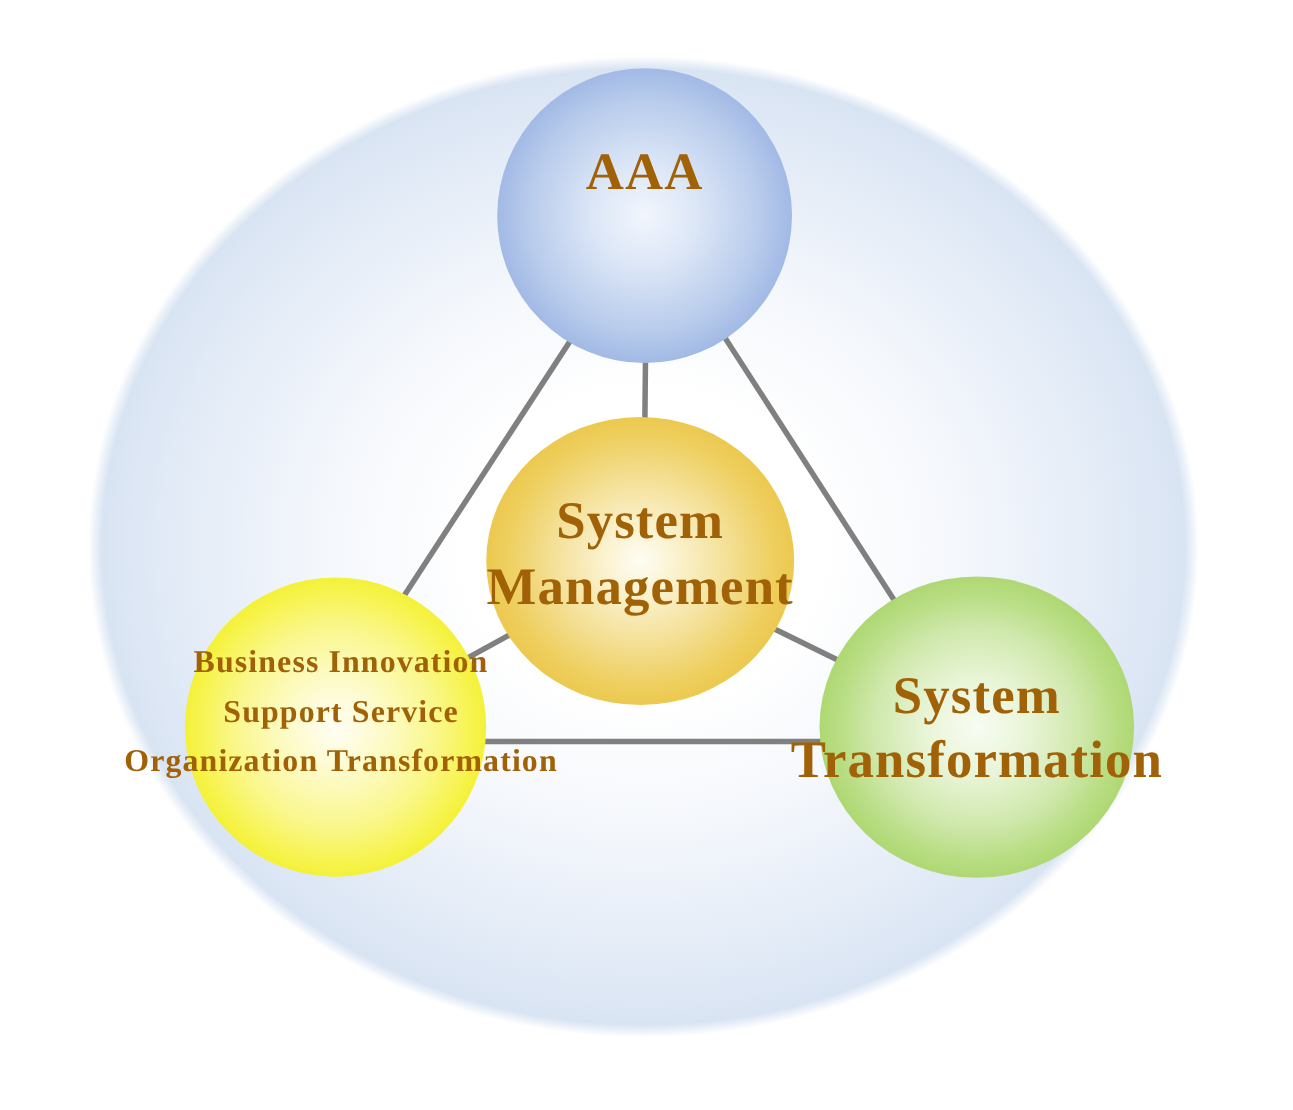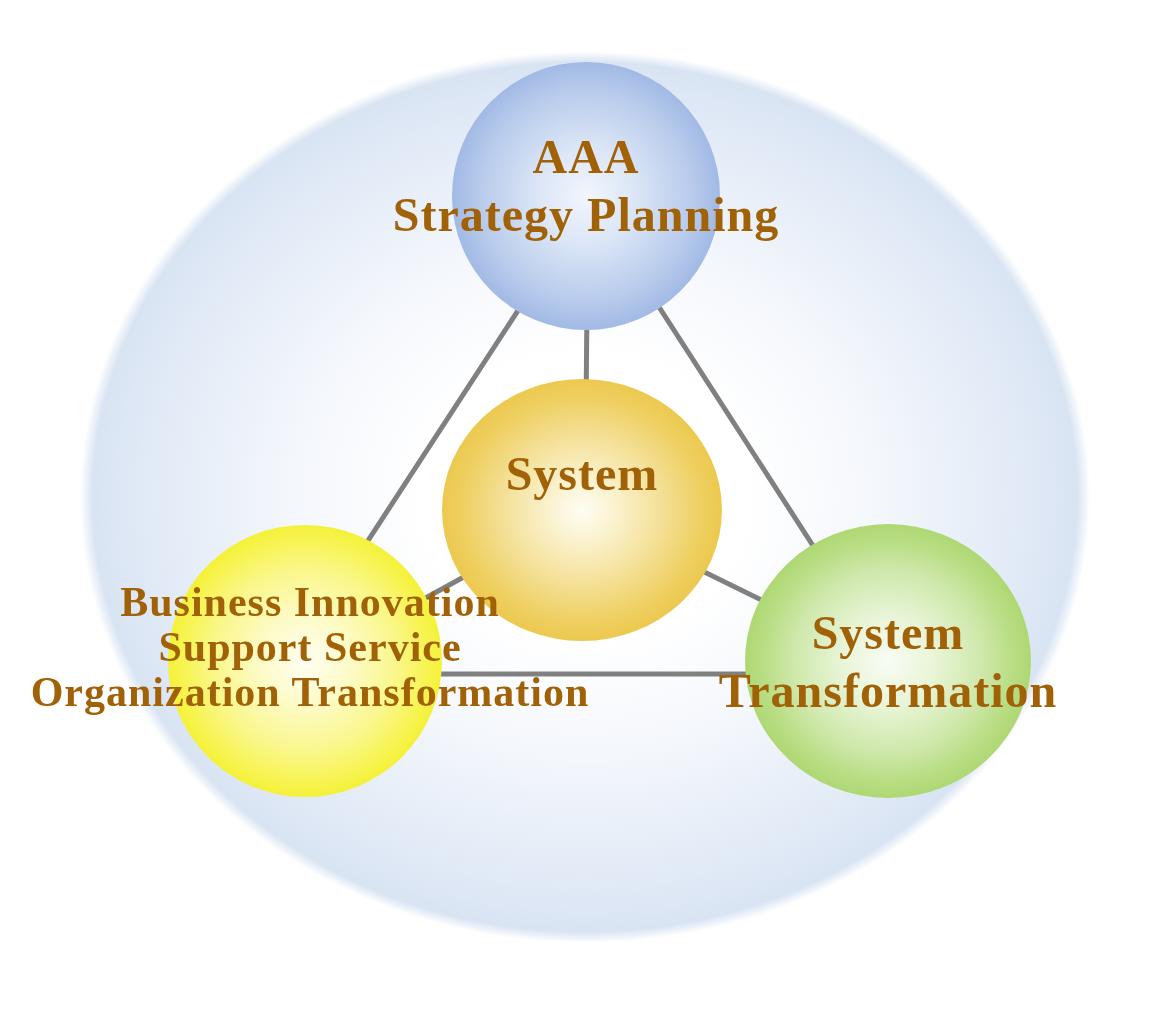--- a/index.html
+++ b/index.html
@@ -66,21 +66,21 @@
   .label-large {
     font-size: 48px;
     line-height: 58px;
     letter-spacing: 1px;
   }
   .label-blue   { left: 286px; top: 128px; width: 600px; }
   .label-gold   { left: 282px; top: 444px; width: 600px; line-height: 60px; }
   .label-green  { left: 568px; top: 604px; width: 640px; }
   .label-yellow {
     left: 15px; top: 580px; width: 590px;
-    font-size: 42px;
+    font-size: 29px;
     line-height: 45px;
     letter-spacing: 1px;
   }
 </style>
 </head>
 <body>
 
 <div class="stage">
 
   <div class="outer-ellipse"></div>
@@ -94,25 +94,25 @@
     <line x1="302" y1="674" x2="888" y2="674" stroke="#808080" stroke-width="5"></line>
   </svg>
 
   <div class="node-circle circle-blue"></div>
   <div class="node-circle circle-gold"></div>
   <div class="node-circle circle-yellow"></div>
   <div class="node-circle circle-green"></div>
 
   <div class="node-label label-large label-blue">
     <div>AAA</div>
-    <div>Strategy Planning</div>
   </div>
 
   <div class="node-label label-large label-gold">
     <div>System</div>
+    <div>Management</div>
   </div>
 
   <div class="node-label label-large label-green">
     <div>System</div>
     <div>Transformation</div>
   </div>
 
   <div class="node-label label-yellow">
     <div>Business Innovation</div>
     <div>Support Service</div>

